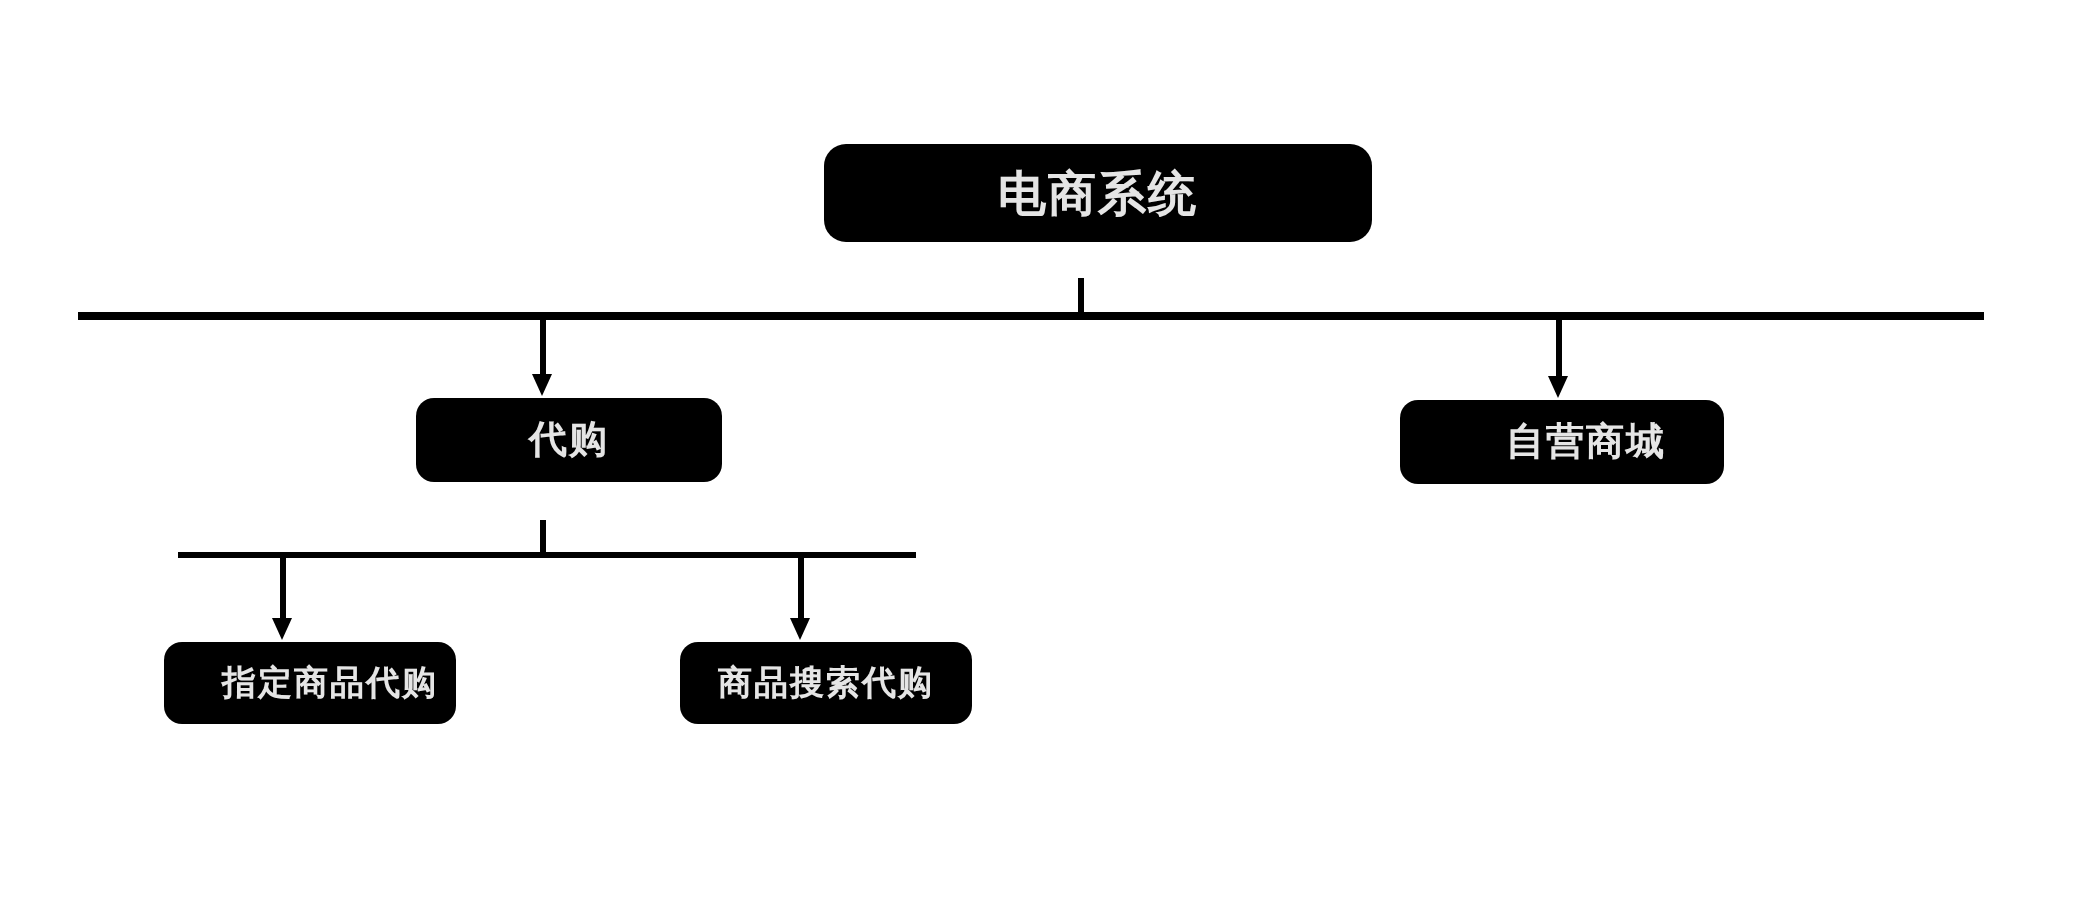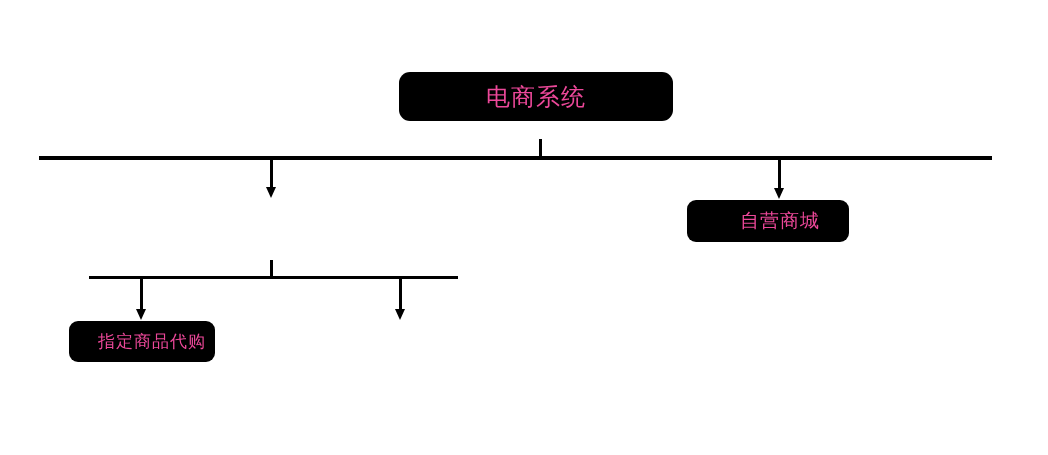--- a/index.html
+++ b/index.html
@@ -13,30 +13,31 @@
   #diagram-canvas {
     position: relative;
     width: 1048px;
     height: 455px;
     background: #ffffff;
     overflow: hidden;
   }
   .node {
     position: absolute;
     background: #000000;
-    color: #ec4899;
+    color: #e5e5e5;
     border-radius: 9px;
     display: flex;
     align-items: center;
     justify-content: center;
-    font-weight: normal;
+    font-weight: bold;
     letter-spacing: 1px;
     white-space: nowrap;
     box-sizing: border-box;
     user-select: none;
+    margin-left: 13px;
   }
   .node-root {
     left: 399px;
     top: 72px;
     width: 274px;
     height: 49px;
     font-size: 24px;
     border-radius: 11px;
   }
   .node-l2a {
@@ -173,33 +174,35 @@
   <div class="arrow arrow-daigou">
     <div class="shaft"></div>
     <div class="head"></div>
   </div>
 
   <div class="arrow arrow-ziying">
     <div class="shaft"></div>
     <div class="head"></div>
   </div>
 
+  <div class="node node-l2a">代购</div>
 
   <div class="node node-l2b">自营商城</div>
 
   <div class="stub stub-l2a"></div>
 
   <div class="rail rail-mid"></div>
 
   <div class="arrow arrow-leaf1">
     <div class="shaft"></div>
     <div class="head"></div>
   </div>
 
   <div class="arrow arrow-leaf2">
     <div class="shaft"></div>
     <div class="head"></div>
   </div>
 
   <div class="node node-l3a">指定商品代购</div>
 
+  <div class="node node-l3b">商品搜索代购</div>
 
 </div>
 
 </body></html>

